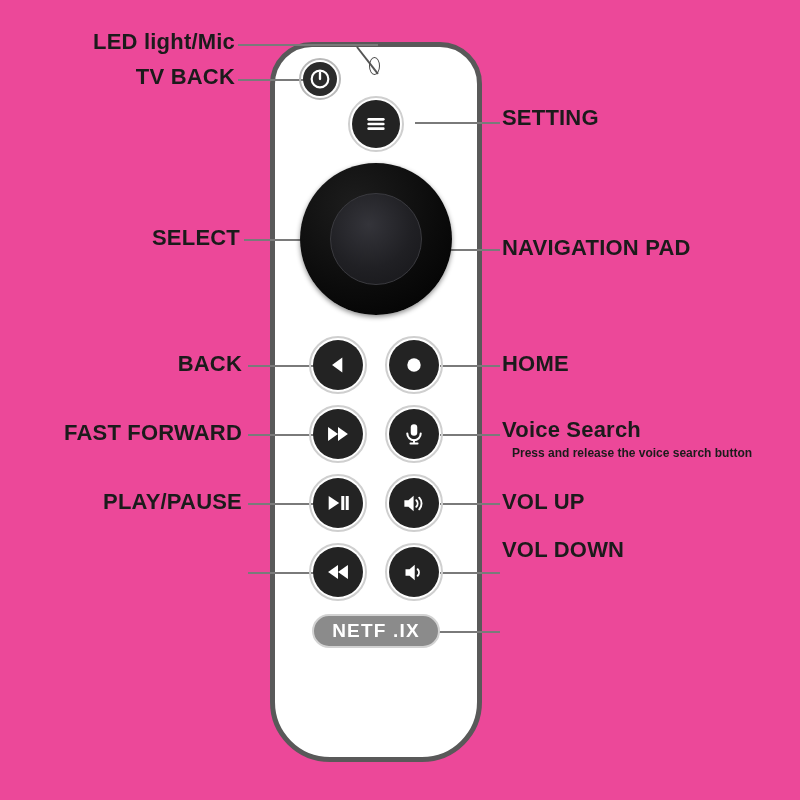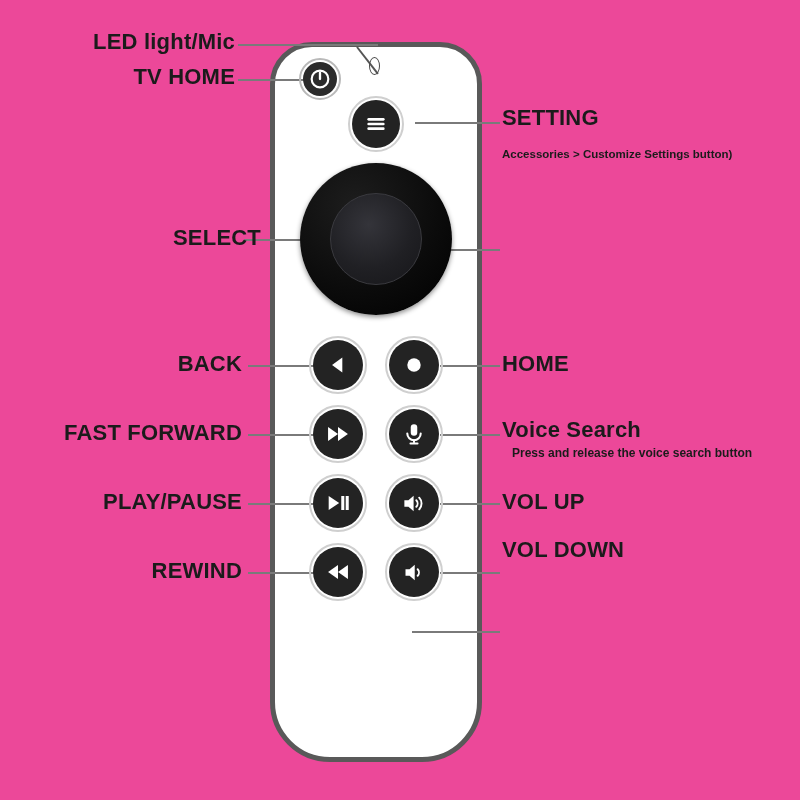--- a/index.html
+++ b/index.html
@@ -175,35 +175,34 @@
   <div class="lline" style="left:415px; top:122px; width:85px;"></div>
   <div class="lline" style="left:440px; top:249px; width:60px;"></div>
   <div class="lline" style="left:440px; top:365px; width:60px;"></div>
   <div class="lline" style="left:440px; top:434px; width:60px;"></div>
   <div class="lline" style="left:440px; top:503px; width:60px;"></div>
   <div class="lline" style="left:440px; top:572px; width:60px;"></div>
   <div class="lline" style="left:412px; top:631px; width:88px;"></div>
 
   <div class="label big left" style="left:0px; top:30px; width:235px;">LED light/Mic</div>
 
-  <div class="label big left" style="left:0px; top:65px; width:235px;">TV HOME</div>
-
-  <div class="label big left" style="left:0px; top:226px; width:240px;padding-left:21px;">SELECT</div>
+  <div class="label big left" style="left:0px; top:65px; width:235px;">TV BACK</div>
+
+  <div class="label big left" style="left:0px; top:226px; width:240px;">SELECT</div>
 
   <div class="label big left" style="left:0px; top:352px; width:242px;">BACK</div>
 
   <div class="label big left" style="left:0px; top:421px; width:242px;">FAST FORWARD</div>
 
   <div class="label big left" style="left:0px; top:490px; width:242px;">PLAY/PAUSE</div>
 
-  <div class="label big left" style="left:0px; top:559px; width:242px;">REWIND</div>
 
   <div class="label big right" style="left:502px; top:106px;">SETTING</div>
-  <div class="sub" style="left:502px; top:147px;">Accessories &gt; Customize Settings button)</div>
-
+
+  <div class="label big right" style="left:502px; top:236px;">NAVIGATION PAD</div>
 
   <div class="label big right" style="left:502px; top:352px;">HOME</div>
 
   <div class="label big right" style="left:502px; top:418px;">Voice Search</div>
   <div class="sub vs" style="left:502px; top:445px;">Press and release the voice search button</div>
 
   <div class="label big right" style="left:502px; top:490px;">VOL UP</div>
 
   <div class="label big right" style="left:502px; top:538px;">VOL DOWN</div>
 
@@ -301,14 +300,17 @@
 
   <div class="btn btn-round" style="left:389px; top:547px;">
     <span class="icon">
       <svg width="27" height="27" viewBox="0 0 24 24">
         <path d="M4 9.2 L7.6 9.2 L12.2 5.2 L12.2 18.8 L7.6 14.8 L4 14.8 Z" fill="#ffffff"></path>
         <path d="M14.8 9.1 a4.2 4.2 0 0 1 0 5.8" fill="none" stroke="#ffffff" stroke-width="1.7" stroke-linecap="round"></path>
       </svg>
     </span>
   </div>
 
+  <div class="netflix-btn" style="left:312px; top:614px;">
+    <span class="netflix-text">NETF .IX</span>
+  </div>
 
 </div>
 
 </body></html>

